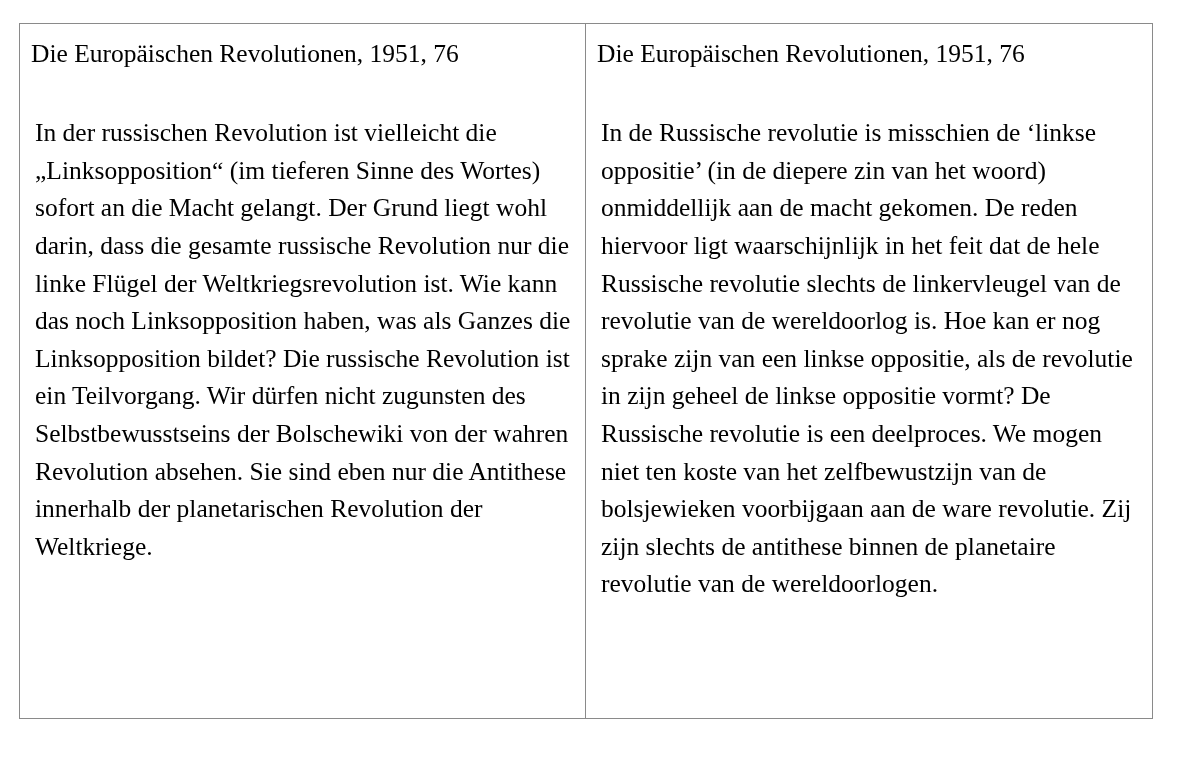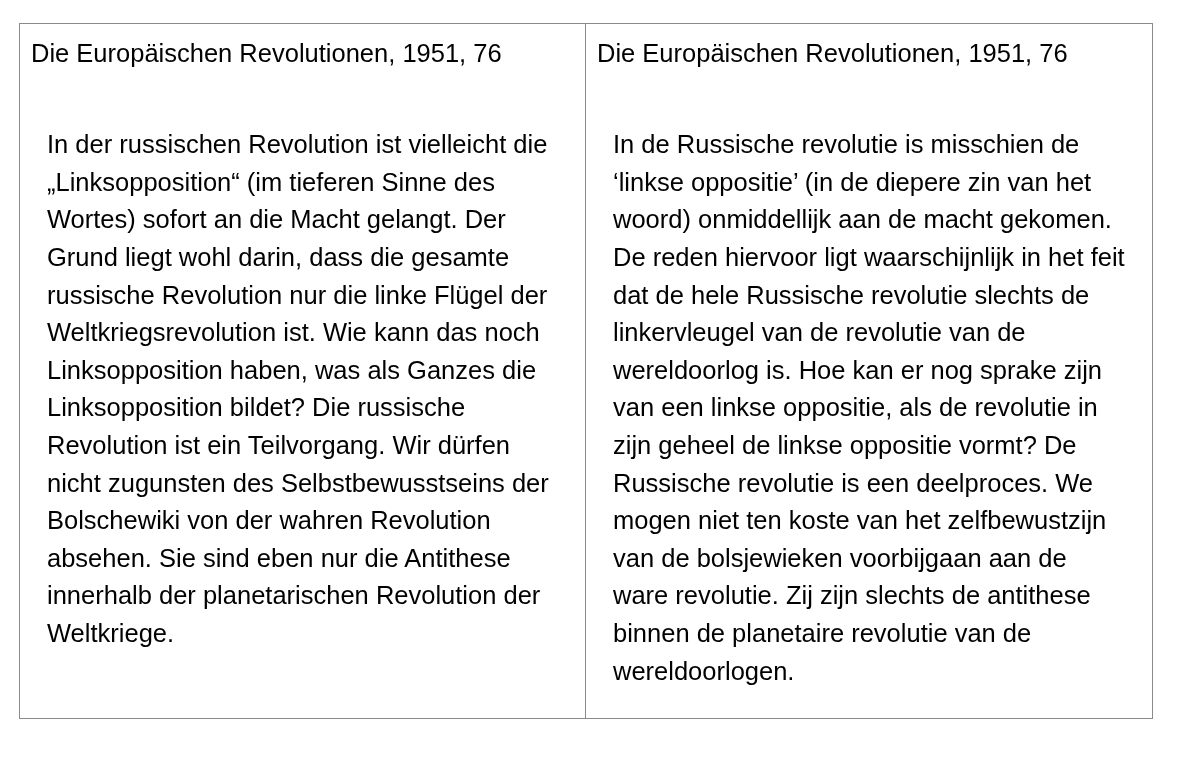--- a/index.html
+++ b/index.html
@@ -11,42 +11,42 @@
       overflow: hidden;
     }
     .doc-table {
       position: absolute;
       left: 19px;
       top: 23px;
       width: 1133px;
       height: 696px;
       border-collapse: collapse;
       table-layout: fixed;
-      font-family: Liberation Sans, sans-serif;
+      font-family: Liberation Serif, serif;
       color: #000000;
     }
     .doc-table td {
       border: 1px solid #8a8a8a;
       vertical-align: top;
       padding: 11px 10px 0 11px;
       font-size: 25.5px;
       line-height: 37.6px;
     }
     .doc-table td.col-left { width: 544px; }
     .doc-table td.col-right { width: 545px; }
     .cell-title {
       margin: 0;
       height: 37.6px;
       white-space: nowrap;
     }
     .cell-spacer {
       height: 37.6px;
     }
     .cell-body {
-      margin: 16px;
+      margin: 4px;
     }
   </style>
 </head>
 <body>
 
 <table class="doc-table">
   <tbody>
       <tr>
     <td class="col-left">
       <p class="cell-title">Die Europäischen Revolutionen, 1951, 76</p>

